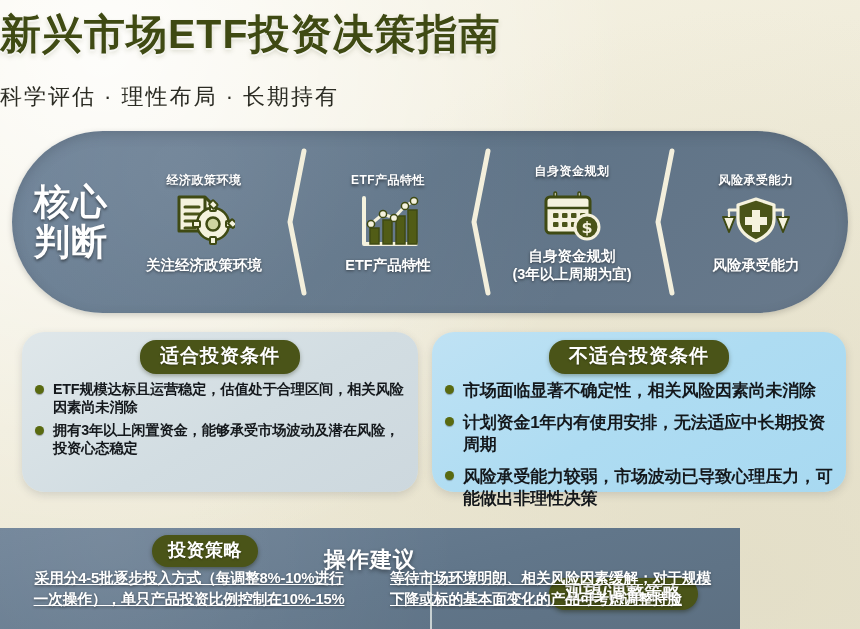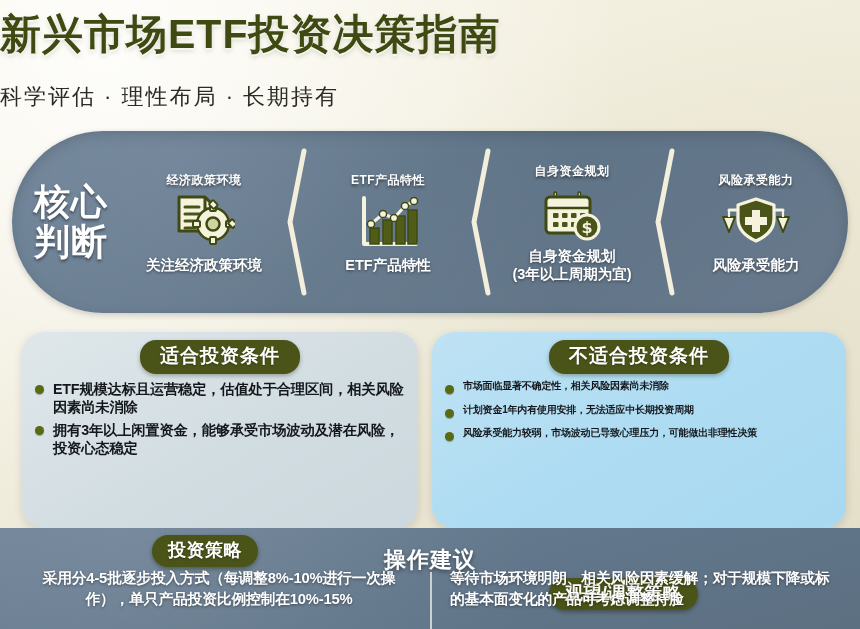--- a/index.html
+++ b/index.html
@@ -58,21 +58,21 @@
     color:#ffffff;font-size:14.5px;font-weight:bold;line-height:1.22;
     text-align:center;text-shadow:0 1px 3px rgba(0,0,0,.5);
   }
   .chev{
     position:absolute;left:-9px;top:50%;transform:translateY(-50%);
     width:20px;height:152px;
   }
   
   .panels{position:absolute;left:0;top:322px;width:860px;height:205px;}
   .panel{
-    position:absolute;top:10px;height:196px;border-radius:22px;
+    position:absolute;top:10px;height:160px;border-radius:22px;
     box-shadow:0 3px 8px rgba(70,80,90,.18);
     box-sizing:border-box;padding:8px 12px 6px;
   }
   .panel-fit{left:22px;width:396px;
     background:linear-gradient(150deg,#dfe7ea 0%,#d2dde2 55%,#cdd8de 100%);}
   .panel-unfit{left:432px;width:414px;
     background:linear-gradient(150deg,#bfe2f4 0%,#aedcf2 50%,#a8d9f1 100%);}
   .pill{
     display:inline-block;background:#4a5418;color:#ffffff;
     border-radius:16px;padding:3px 20px 5px;font-weight:bold;font-size:19px;
@@ -83,24 +83,24 @@
   ul.bullets{list-style:none;margin:0;padding:0;}
   ul.bullets li{
     position:relative;padding-left:19px;margin-bottom:5px;
     font-size:14.3px;font-weight:bold;line-height:1.26;color:#14181c;
     letter-spacing:-.2px;
   }
   ul.bullets li::before{
     content:"";position:absolute;left:1px;top:5px;width:9px;height:9px;
     border-radius:50%;background:#596a10;box-shadow:0 1px 1px rgba(0,0,0,.3);
   }
-  .panel-unfit ul.bullets li{margin-bottom:11px;font-size:10px;}
+  .panel-unfit ul.bullets li{margin-bottom:11px;font-size:17px;}
   
   .bottom{
-    position:absolute;left:0;top:528px;width:860px;height:101px;
+    position:absolute;left:0;top:528px;width:740px;height:101px;
     background:
       radial-gradient(circle at 15% 10%, rgba(255,255,255,.09), rgba(0,0,0,0) 55%),
       linear-gradient(165deg,#6d8196 0%,#61768a 55%,#5d7082 100%);
     overflow:hidden;
   }
   .bottom-heads{position:relative;height:40px;}
   .b-pill{
     position:absolute;top:7px;background:#4a5418;color:#fff;border-radius:16px;
     padding:3px 16px 5px;font-weight:bold;font-size:18px;letter-spacing:.5px;
     box-shadow:0 2px 4px rgba(30,35,10,.45);text-shadow:0 1px 2px rgba(0,0,0,.4);
@@ -108,21 +108,21 @@
   .b-pill.left{left:152px;}
   .b-pill.right{left:549px;margin-top:43px;}
   .b-center{
     position:absolute;left:0;right:0;top:17px;text-align:center;color:#fff;
     font-size:22px;font-weight:bold;letter-spacing:1px;
     text-shadow:0 2px 4px rgba(0,0,0,.45);
   }
   .bottom-cols{position:relative;display:flex;padding:0 14px;box-sizing:border-box;}
   .b-col{flex:1;color:#ffffff;font-size:14.8px;font-weight:bold;line-height:1.45;
     text-align:center;text-shadow:0 1px 3px rgba(0,0,0,.45);padding:0 14px;
-    box-sizing:border-box;letter-spacing:-.2px;}
+    box-sizing:border-box;letter-spacing:-.2px;text-decoration:underline;}
   .b-col.rightcol{text-align:left;padding-left:26px;}
   .b-divider{position:absolute;left:430px;top:4px;width:2px;height:70px;
     background:rgba(235,240,235,.75);}
 </style>
 </head>
 <body>
 
 <div class="page">
 
   <div class="header">

